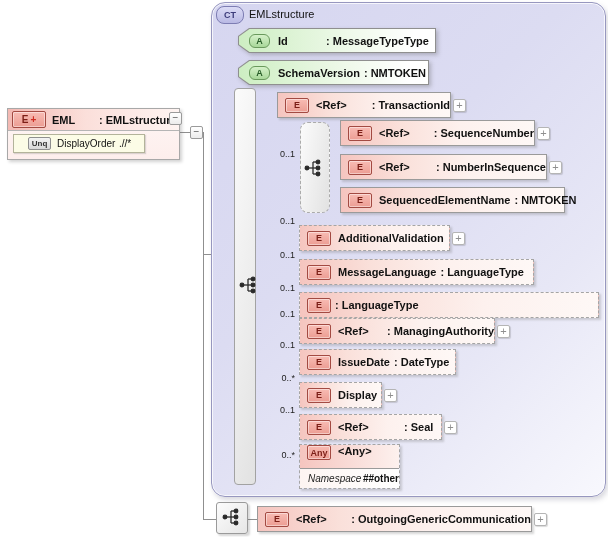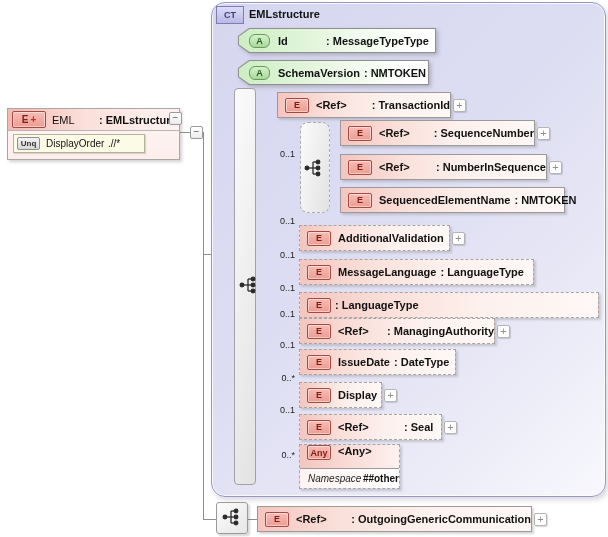--- a/index.html
+++ b/index.html
@@ -10,24 +10,24 @@
   .hline,.vline{position:absolute;background:#8f8f8f;}
   .hline{height:1px;}
   .vline{width:1px;}
 
   
   .ct{position:absolute;left:211px;top:2px;width:393px;height:493px;
       border:1px solid #9797bf;border-radius:14px;
       background:linear-gradient(135deg,#d6d6f0 0%,#dcdcf2 40%,#e7e7f6 70%,#f8f8fd 100%);
       box-shadow:inset 0 0 0 1px rgba(255,255,255,.75),2px 3px 5px rgba(130,130,150,.30);}
   .badge-ct{position:absolute;left:216px;top:6px;width:26px;height:16px;
-      border:1px solid #7d7db3;border-radius:0;
+      border:1px solid #7d7db3;border-radius:8px;
       background:linear-gradient(#dcdcf6,#b9b9e4);color:#3c3c7a;
       font-size:9px;font-weight:bold;display:flex;align-items:center;justify-content:center;}
-  .ct-title{position:absolute;left:249px;top:8px;font-size:11px;font-weight:bold;color:#111;}
+  .ct-title{position:absolute;left:249px;top:8px;font-size:11px;font-weight:normal;color:#111;}
 
   
   .attr{position:absolute;filter:drop-shadow(2px 2px 2px rgba(90,90,90,.35));}
   .attr .shape{position:absolute;inset:0;background:#8f8f8f;
       clip-path:polygon(11px 0,100% 0,100% 100%,11px 100%,0 calc(100% - 8px),0 8px);}
   .attr .inner{position:absolute;inset:1px;display:flex;align-items:center;
       background:linear-gradient(to right,#cdeec2,#eef9e9 55%,#ffffff 90%);
       clip-path:polygon(10.5px 0,100% 0,100% 100%,10.5px 100%,0 calc(100% - 7.5px),0 7.5px);}
   .badge-a{margin-left:10px;width:19px;height:12px;border:1px solid #69995c;border-radius:6px;
       background:linear-gradient(#d5f1c9,#a9d89a);color:#275c27;font-size:9px;font-weight:bold;
@@ -85,26 +85,26 @@
       background:linear-gradient(to bottom,#fef6f5,#fdeeec);
       box-shadow:2px 2px 3px rgba(110,110,110,.30);}
   .eml-header{position:absolute;left:0;top:0;right:0;height:21px;
       background:linear-gradient(to right,#f3b9b3,#fbdfda 45%,#fef4f2);
       border-bottom:1px solid #b5b5b5;display:flex;align-items:center;}
   .badge-eplus{margin-left:4px;width:32px;height:15px;border:1px solid #a34a42;border-radius:2px;
       background:linear-gradient(#f8bcb4,#ec9d93);display:flex;align-items:center;justify-content:center;
       gap:2px;color:#7c1f17;font-size:10px;font-weight:bold;
       box-shadow:inset 0 0 0 1px rgba(255,255,255,.45);}
   .eplus-cross{color:#cf2d22;font-size:10px;font-weight:bold;line-height:10px;}
-  .eml-name{margin-left:6px;font-size:11px;font-weight:normal;color:#111;width:47px;white-space:pre;}
+  .eml-name{margin-left:6px;font-size:11px;font-weight:bold;color:#111;width:47px;white-space:pre;}
   .eml-type{font-size:11px;font-weight:bold;color:#111;white-space:pre;}
   .ubox{position:absolute;left:5px;top:25px;width:130px;height:17px;border:1px solid #b3b39a;
       background:#fcfce6;display:flex;align-items:center;font-size:10px;color:#111;
       box-shadow:1px 1px 1px rgba(120,120,120,.25);}
-  .badge-unq{margin-left:3px;width:21px;height:11px;border:1px solid #8f8f8f;border-radius:2px;
+  .badge-unq{margin-left:14px;width:21px;height:11px;border:1px solid #8f8f8f;border-radius:2px;
       background:linear-gradient(#f4f4f4,#d8d8d8);color:#333;font-size:8px;font-weight:bold;
       display:flex;align-items:center;justify-content:center;flex:0 0 auto;}
   .u-name{margin-left:6px;width:62px;white-space:pre;}
 </style>
 </head>
 <body>
 
 <div id="canvas">
 
   <div class="vline" style="left:227px;top:23px;height:65px;"></div>

